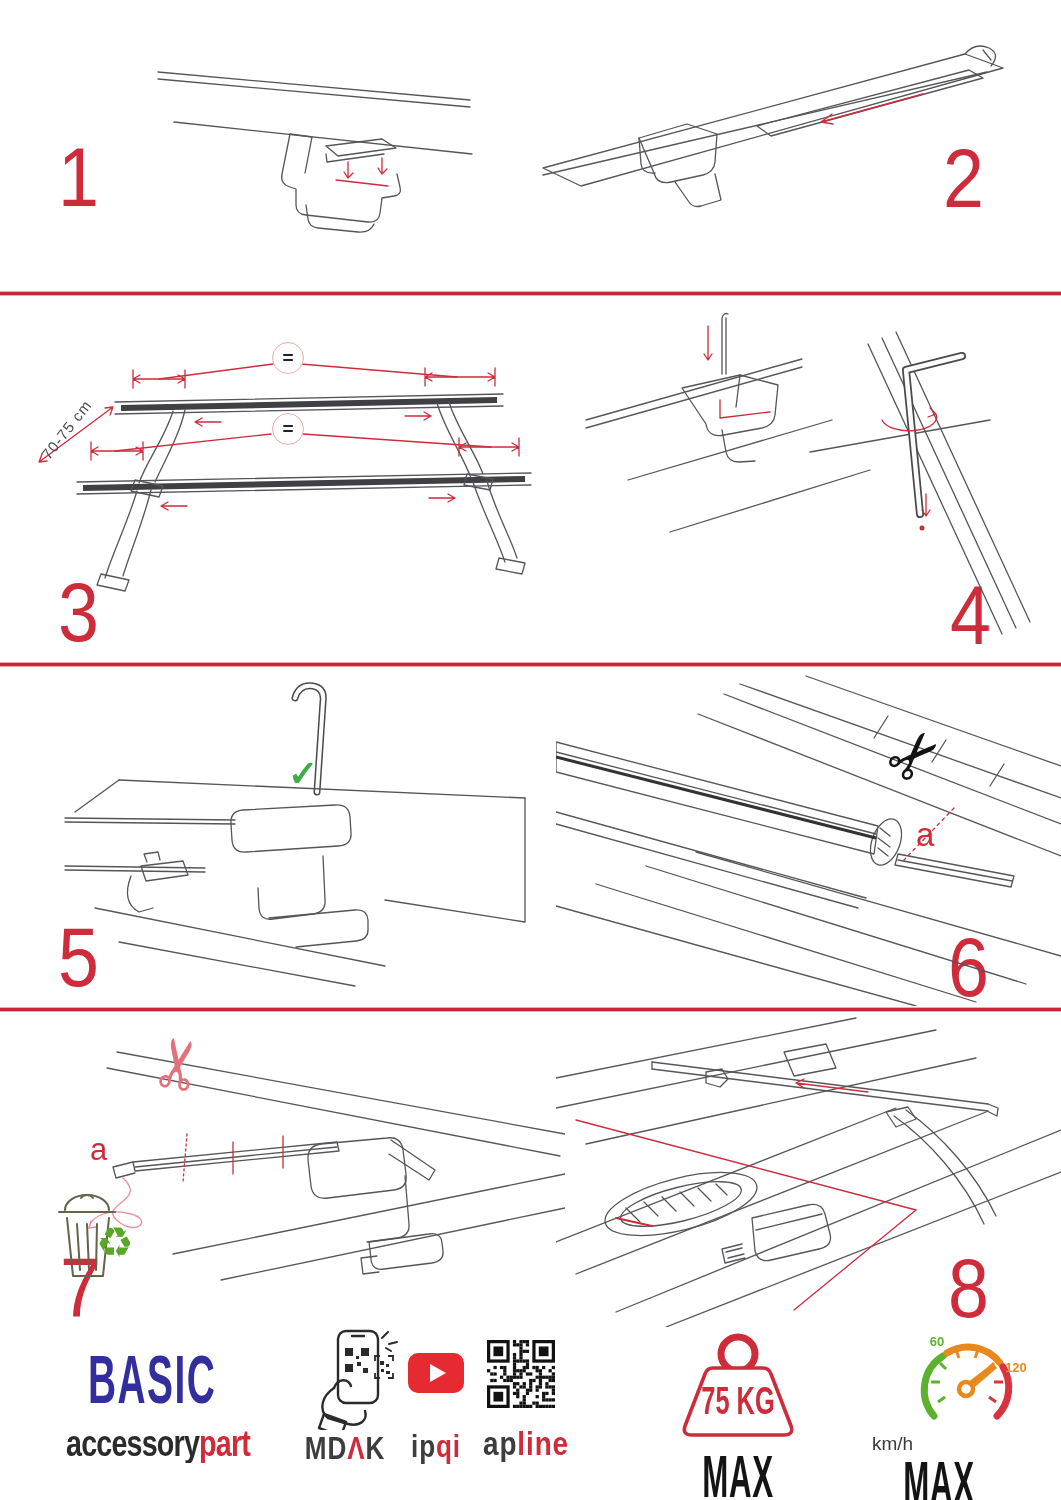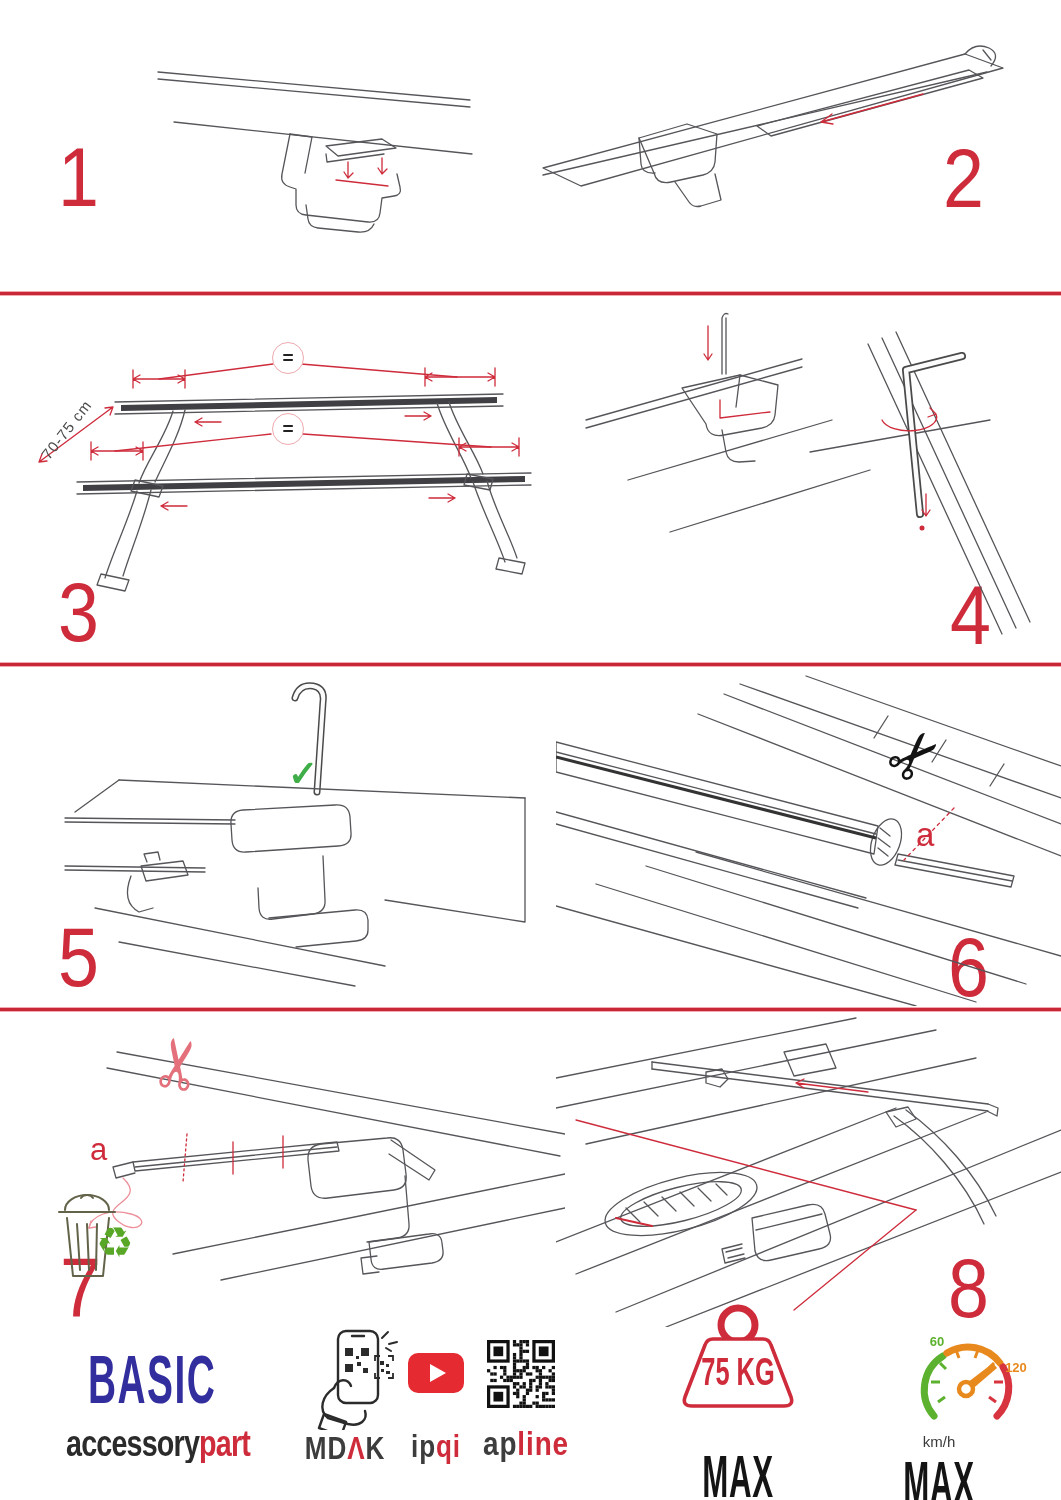--- a/index.html
+++ b/index.html
@@ -25,21 +25,21 @@
   .brand-title{position:absolute;color:#332e9e;font-size:54px;font-weight:700;letter-spacing:2px;
                line-height:1;transform:scale(.72,1.28);transform-origin:left top;}
   .brand-sub{position:absolute;font-size:35px;font-weight:700;letter-spacing:-1px;line-height:1;
              transform:scale(.82,1.05);transform-origin:left top;color:#2b2b2b;}
   .brand-sub .red-part{color:#ce2b3b;}
   .logo-word{position:absolute;font-size:29px;font-weight:700;line-height:1;color:#3d3d3d;
              text-align:center;transform:scale(.9,1.05);transform-origin:center top;letter-spacing:1px;}
   .logo-word .red-part{color:#ce2b3b;}
   .max-label{position:absolute;text-align:center;font-size:46px;font-weight:700;color:#141414;
              line-height:1;transform:scale(.68,1.3);transform-origin:center top;letter-spacing:1px;}
-  .kmh{position:absolute;text-align:center;font-size:15px;color:#3a3a3a;line-height:1;}
+  .kmh{position:absolute;font-size:19px;color:#3a3a3a;line-height:1;}
 </style>
 </head>
 <body>
 
 <div id="page">
 
   <div class="num" style="left:58px;top:136px;">1</div>
 
   <div class="sketch" style="left:140px;top:50px;">
     <svg width="340" height="200" viewBox="0 0 340 200">
@@ -489,21 +489,21 @@
         <rect x="51.80952380952381" y="6.476190476190476" width="9.714285714285715" height="9.714285714285715" fill="#111"></rect>
         <rect x="0" y="45.333333333333336" width="22.666666666666668" height="22.666666666666668" fill="#111"></rect>
         <rect x="3.238095238095238" y="48.57142857142857" width="16.19047619047619" height="16.19047619047619" fill="#fff"></rect>
         <rect x="6.476190476190476" y="51.80952380952381" width="9.714285714285715" height="9.714285714285715" fill="#111"></rect>
       </svg>
   </div>
   <div class="logo-word" style="left:478px;top:1428px;width:96px;font-size:31px;">
     <span>ap</span><span class="red-part">line</span>
   </div>
 
-  <div class="sketch" style="left:662px;top:1303px;text-align:right;">
+  <div class="sketch" style="left:662px;top:1332px;text-align:right;">
     <svg width="152" height="112" viewBox="0 0 152 112">
       <circle cx="76" cy="22" r="17" fill="none" stroke="#ce2b3b" stroke-width="7"></circle>
       <path d="M51,36 h50 q6,0 8,6 l20,52 q3,9 -7,9 h-92 q-10,0 -7,-9 l20,-52 q2,-6 8,-6 z" fill="#ffffff" stroke="#ce2b3b" stroke-width="3.6" stroke-linejoin="round"></path>
       <text x="0" y="0" transform="translate(76,82) scale(0.82,1.25)" text-anchor="middle" font-family="Liberation Sans, sans-serif" font-size="31" font-weight="700" fill="#ce2b3b">75 KG</text>
     </svg>
   </div>
   <div class="max-label" style="left:662px;top:1446px;width:152px;">MAX</div>
 
   <div class="sketch" style="left:900px;top:1330px;">
     <svg width="134" height="100" viewBox="0 0 134 100">

